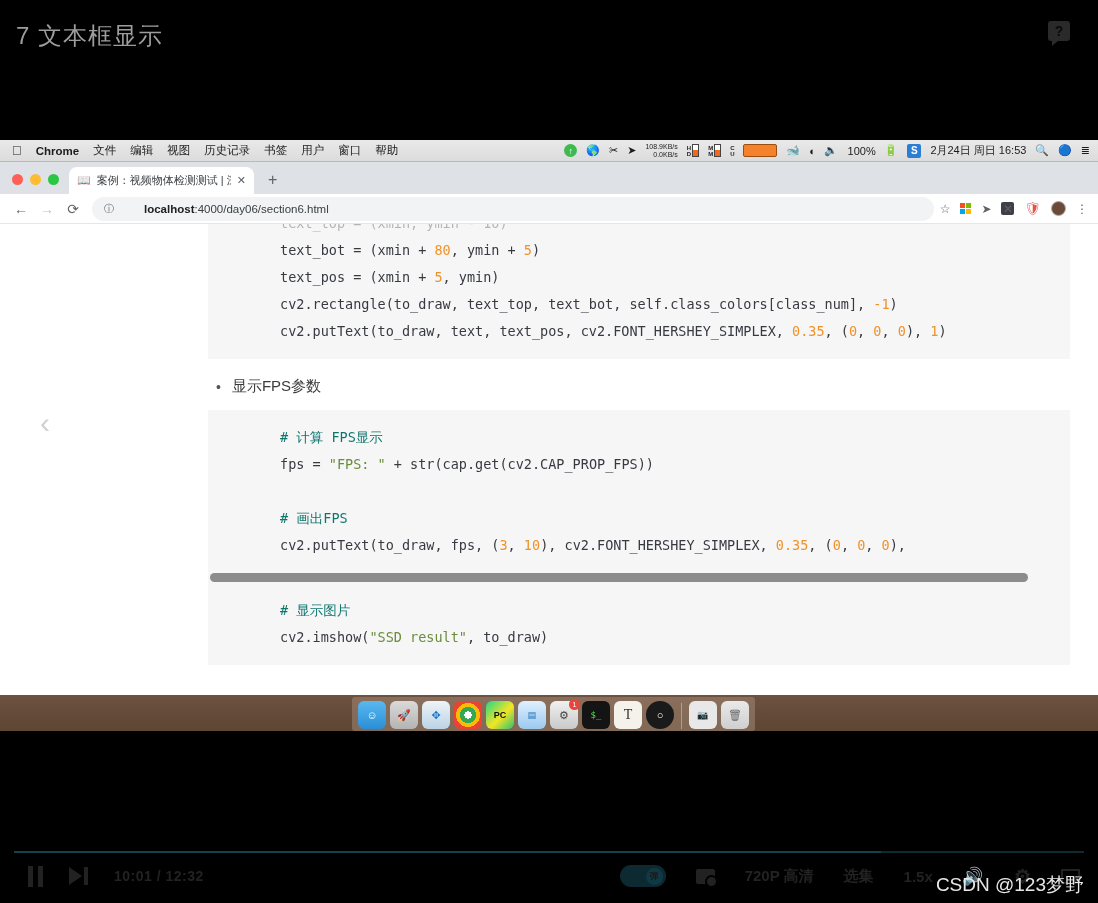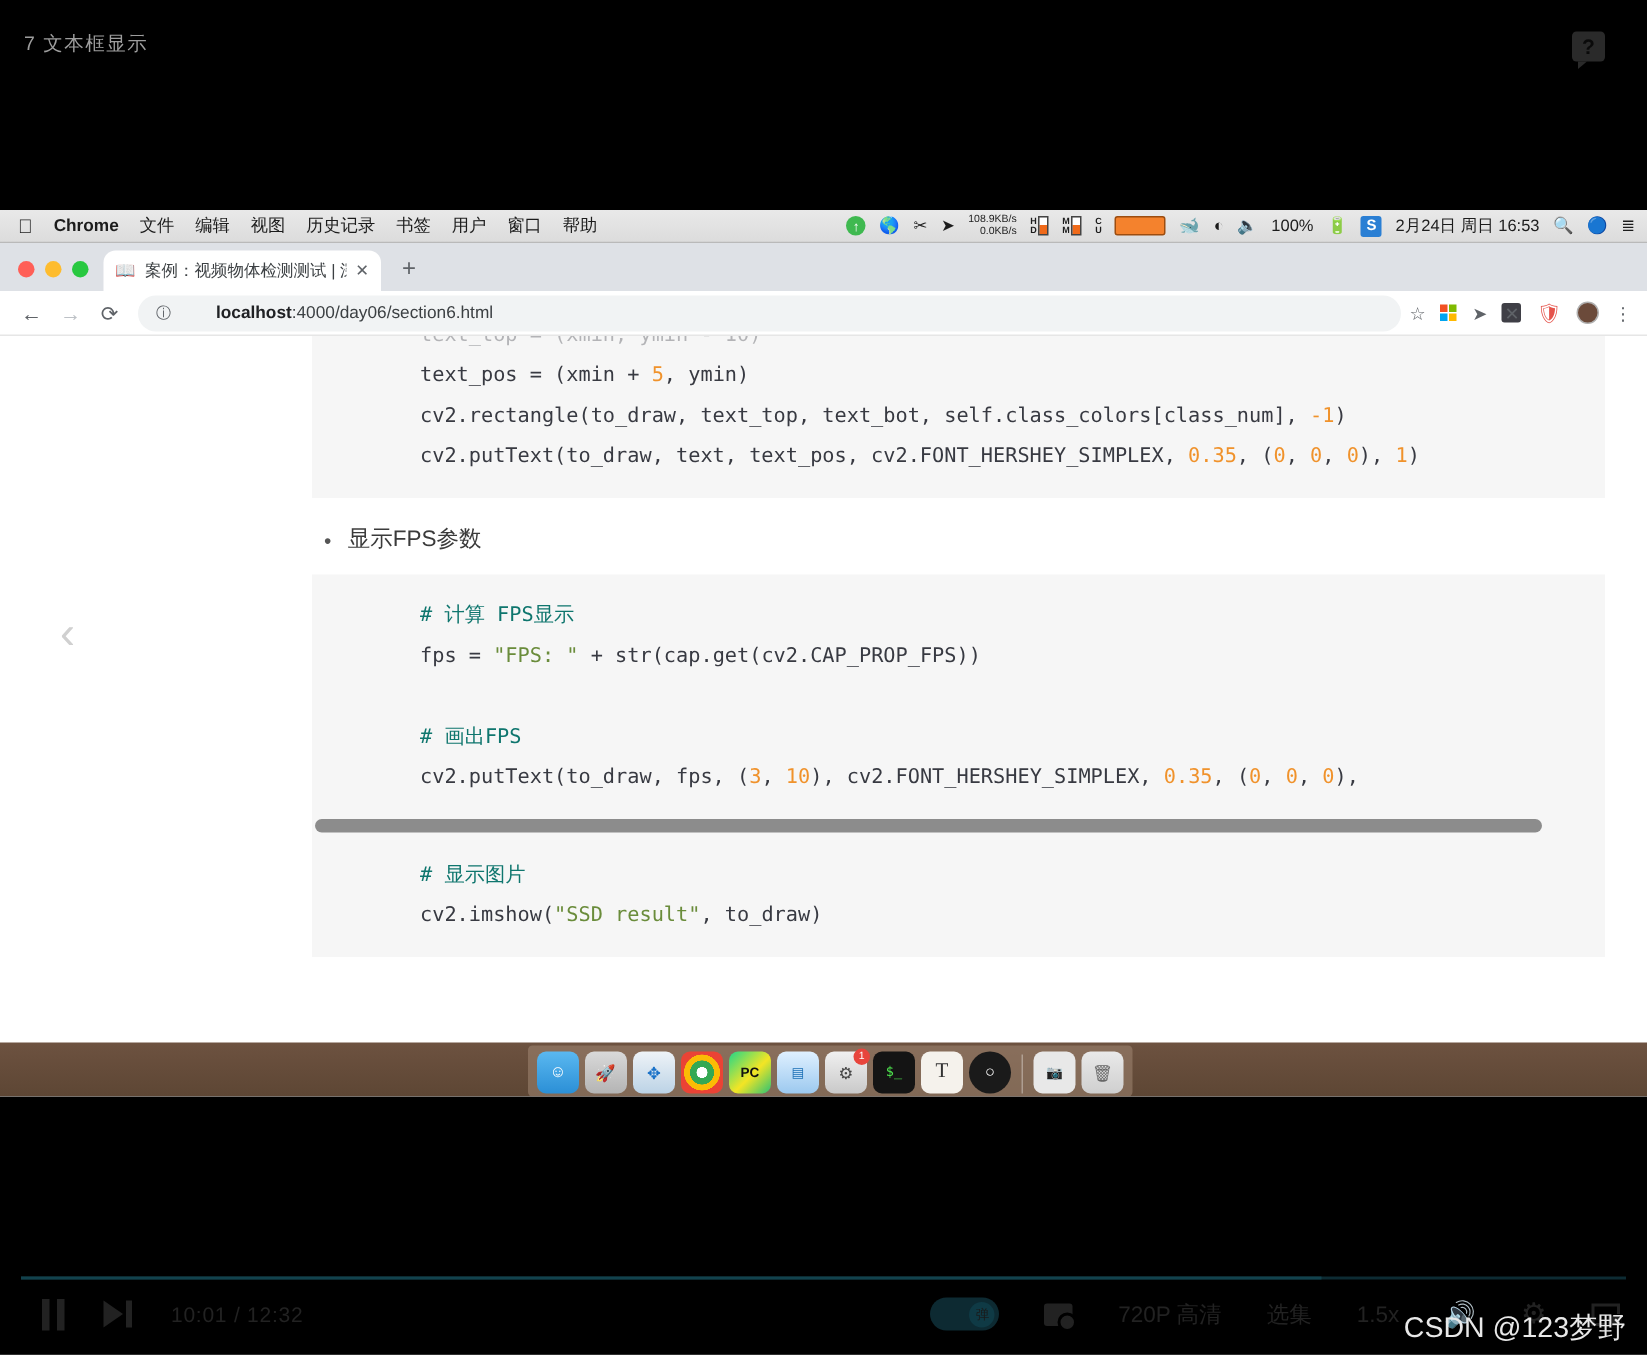--- a/index.html
+++ b/index.html
@@ -7,21 +7,21 @@
     width: 1098px; height: 903px;
     background: #000;
     font-family: "Liberation Sans", sans-serif;
     overflow: hidden;
   }
   .screen { position: relative; width: 1098px; height: 903px; background: #000; }
 
   
   .video-title {
     position: absolute; left: 16px; top: 20px;
-    color: #9d9d9d; font-size: 13px; letter-spacing: 1px;
+    color: #9d9d9d; font-size: 24px; letter-spacing: 1px;
   }
   .help-badge {
     position: absolute; right: 28px; top: 21px;
     width: 22px; height: 20px; background: #2a2a2a; border-radius: 3px;
     color: #0a0a0a; font-size: 14px; font-weight: bold;
     display: flex; align-items: center; justify-content: center;
   }
   .help-badge::after {
     content: ""; position: absolute; left: 4px; bottom: -5px;
     border-left: 6px solid #2a2a2a; border-bottom: 5px solid transparent;
@@ -148,21 +148,21 @@
   .dock .sep { width: 1px; height: 26px; background: rgba(255,255,255,.35); margin: 0 3px; }
   .badge { position: absolute; top: -2px; right: -2px; width: 11px; height: 11px;
            background: #e8453c; color: #fff; border-radius: 50%; font-size: 7px;
            display: flex; align-items: center; justify-content: center; }
 
   
   .progress { position: absolute; left: 14px; right: 14px; top: 851px; height: 2px; background: #0d2b33; }
   .progress .fill { height: 2px; width: 81%; background: #12424d; }
   .controls {
     position: absolute; left: 0; right: 0; top: 858px; height: 36px;
-    display: flex; align-items: center; color: #1a1a1a;
+    display: flex; align-items: center; color: #1a1a1a; font-weight: bold;
   }
   .c-left { display: flex; align-items: center; gap: 26px; padding-left: 28px; }
   .pause { display: flex; gap: 5px; }
   .pause i { width: 5px; height: 21px; background: #222; display: block; }
   .nexttrack { display: flex; align-items: center; gap: 2px; }
   .nexttrack .tri { width: 0; height: 0; border-left: 13px solid #222; border-top: 9px solid transparent; border-bottom: 9px solid transparent; }
   .nexttrack .bar { width: 4px; height: 18px; background: #222; }
   .time { font-size: 14px; color: #222; letter-spacing: .5px; }
   .c-right { margin-left: auto; display: flex; align-items: center; gap: 30px; padding-right: 18px; }
   .danmaku-toggle { width: 46px; height: 22px; border-radius: 11px; background: #0d2a32;
@@ -282,20 +282,21 @@
         <span class="avatar"></span>
         <span class="vdots">⋮</span>
       </div>
     </div>
 
     <div class="page">
       <div class="prev-chevron">‹</div>
 
       <div class="codeblock" style="margin-left:208px;margin-right:28px;padding-top:0;margin-top:-14px;">
         <div class="cl" style="padding-left:72px;opacity:.35;">text_top = (xmin, ymin - 10)</div>
+        <div class="cl">text_bot = (xmin + <span class="num">80</span>, ymin + <span class="num">5</span>)</div>
         <div class="cl">text_pos = (xmin + <span class="num">5</span>, ymin)</div>
         <div class="cl">cv2.rectangle(to_draw, text_top, text_bot, self.class_colors[class_num], <span class="num">-1</span>)</div>
         <div class="cl">cv2.putText(to_draw, text, text_pos, cv2.FONT_HERSHEY_SIMPLEX, <span class="num">0.35</span>, (<span class="num">0</span>, <span class="num">0</span>, <span class="num">0</span>), <span class="num">1</span>)</div>
       </div>
 
       <div class="bullet">
         <span>显示FPS参数</span>
       </div>
 
       <div class="codeblock" style="padding-bottom:24px;">

